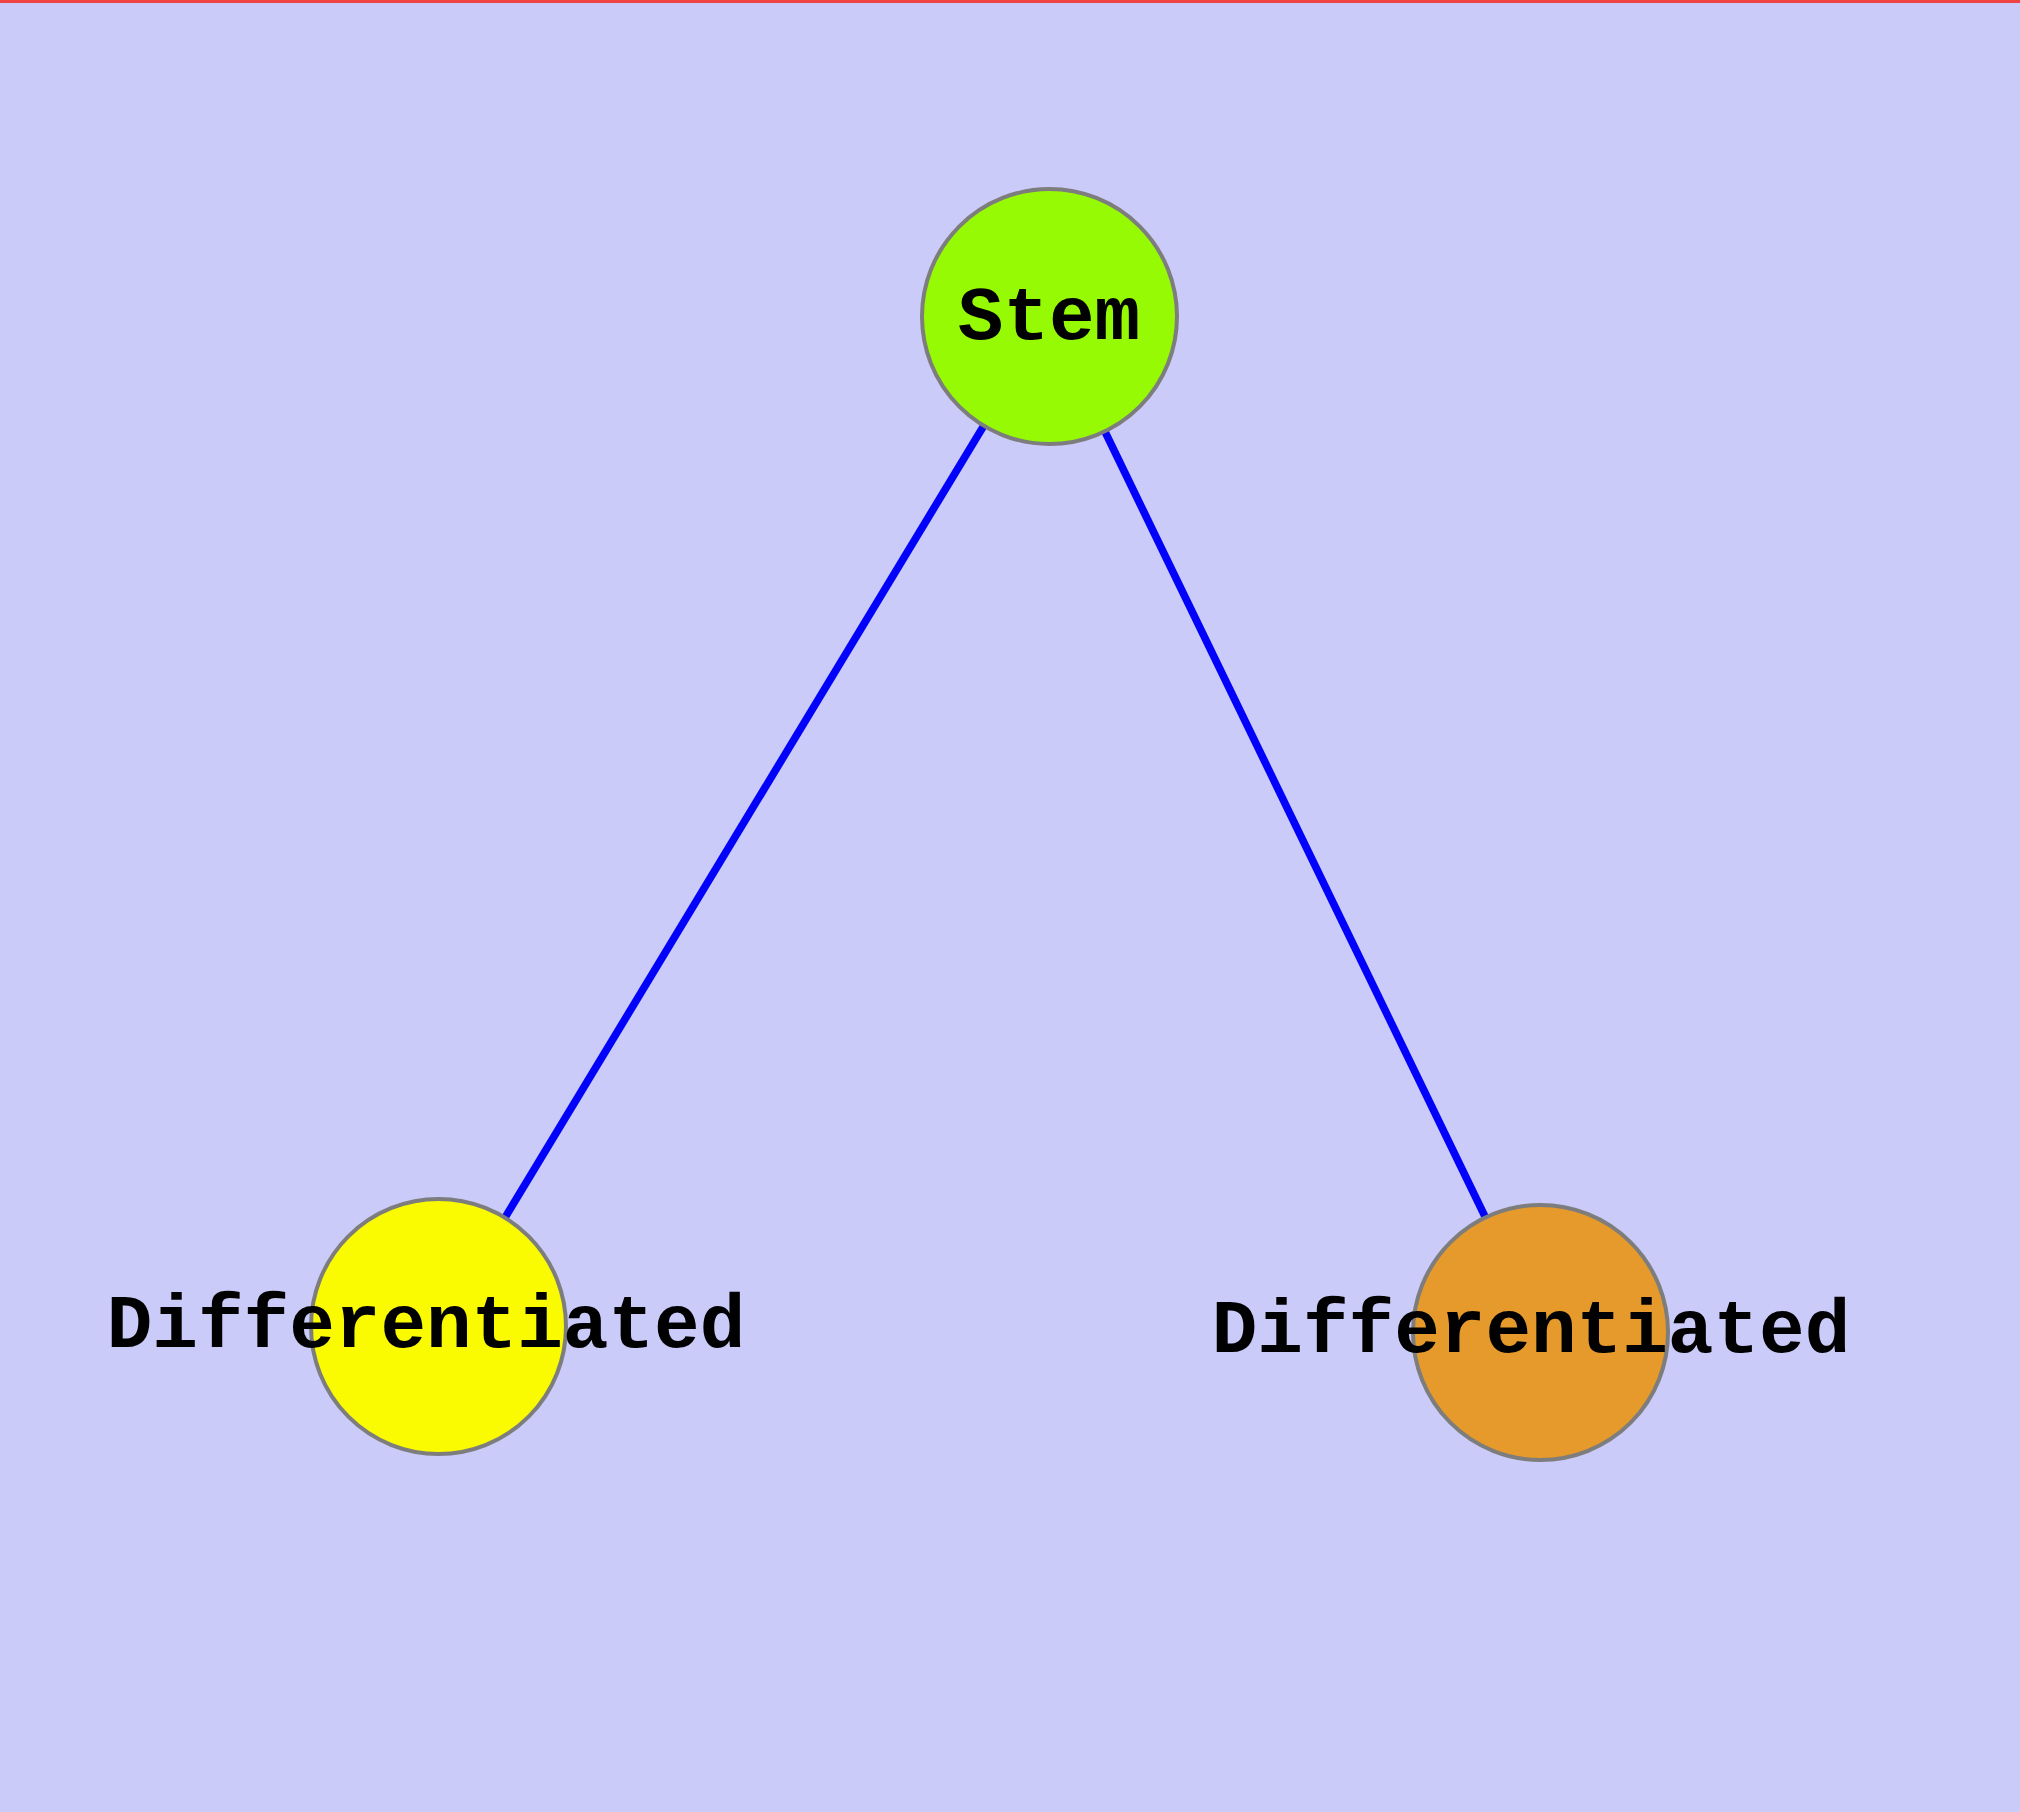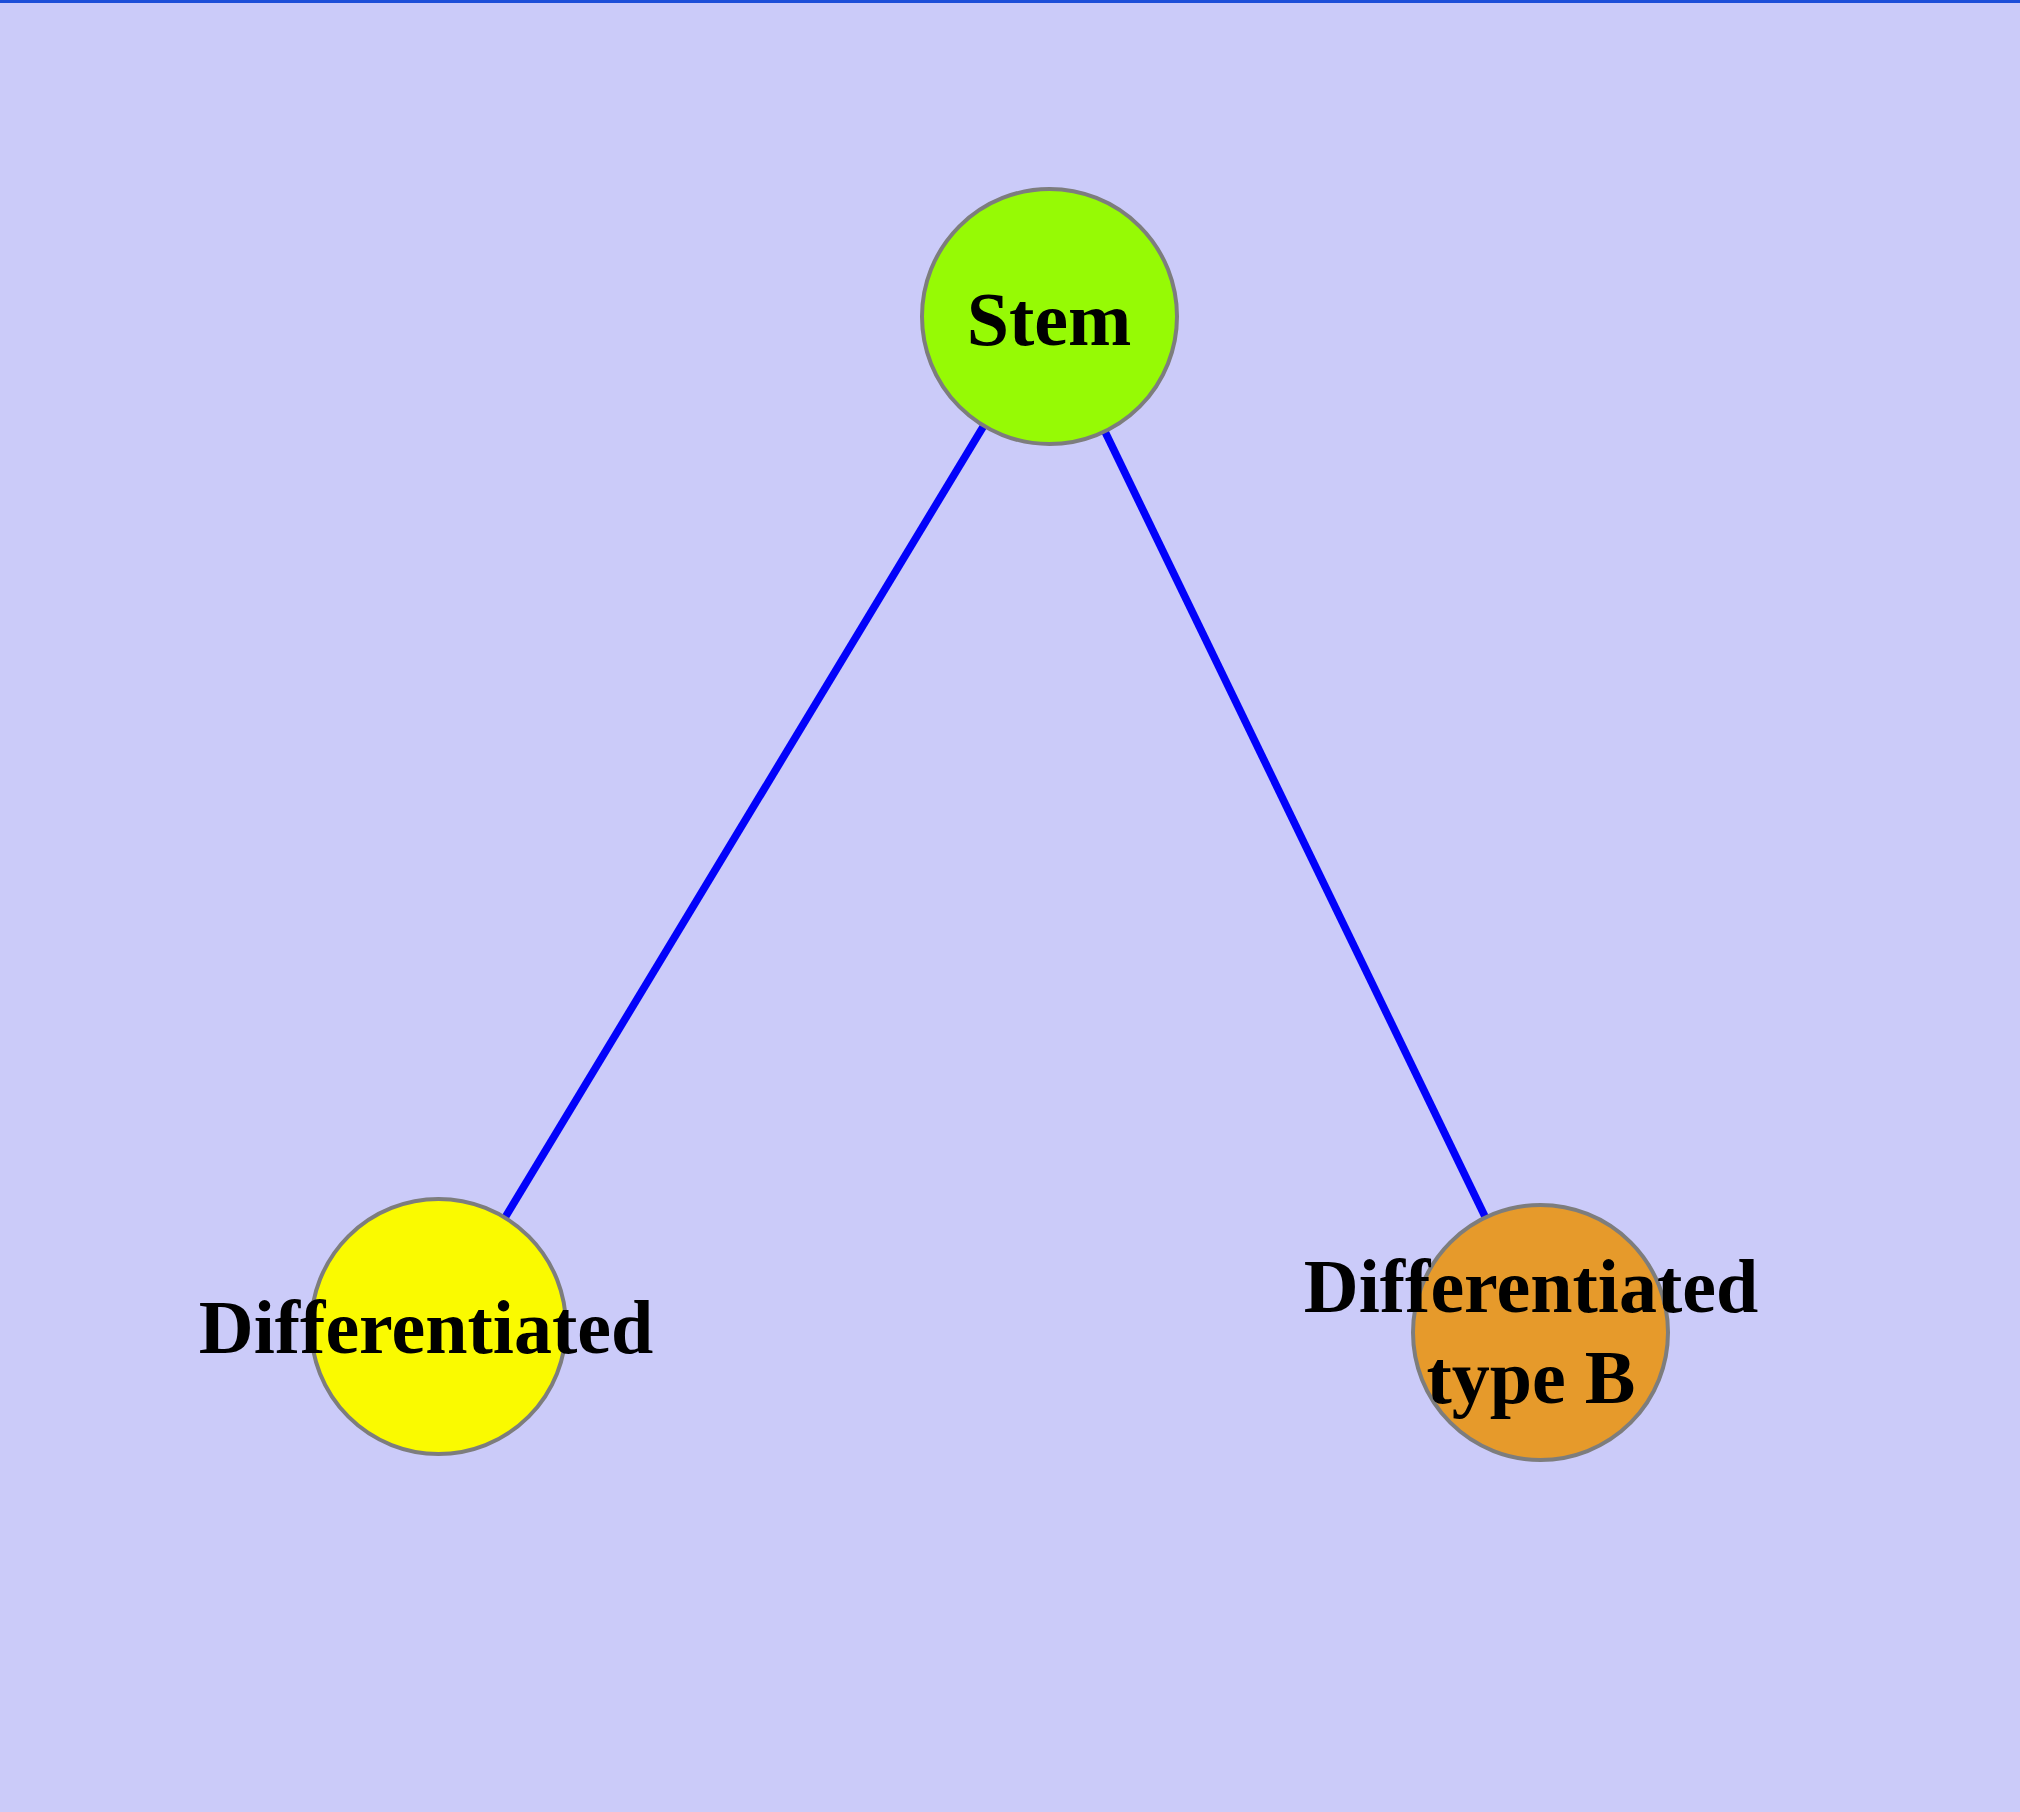--- a/index.html
+++ b/index.html
@@ -4,23 +4,23 @@
 <style>
   html, body {
     margin: 0;
     padding: 0;
     background: #ffffff;
   }
   .canvas {
     position: relative;
     width: 2021px;
     height: 1812px;
-    background: #1d4ed8;
+    background: #ef4444;
     overflow: hidden;
-    font-family: Liberation Serif, serif;
+    font-family: Liberation Mono, monospace;
   }
   .panel {
     position: absolute;
     left: 0;
     top: 2.5px;
     width: 2021px;
     height: 1810px;
     background: #cbcbf9; 
   }
   .edges-svg {
@@ -76,17 +76,16 @@
   <div class="node node-type-b" data-bind-style="backgroundColor:diagram.nodes.2.color" style="background-color: rgb(230, 154, 43);"></div>
 
   <div class="node-label label-stem" data-bind="diagram.nodes.0.label">Stem</div>
 
   <div class="node-label label-type-a">
     <span data-bind="diagram.nodes.1.label_line1">Differentiated</span>
   </div>
 
   <div class="node-label label-type-b">
     <span data-bind="diagram.nodes.2.label_line1">Differentiated</span>
-    <span data-bind="diagram.nodes.2.label_line2">type B</span>
   </div>
 
 </div>
 
 
 </body></html>

